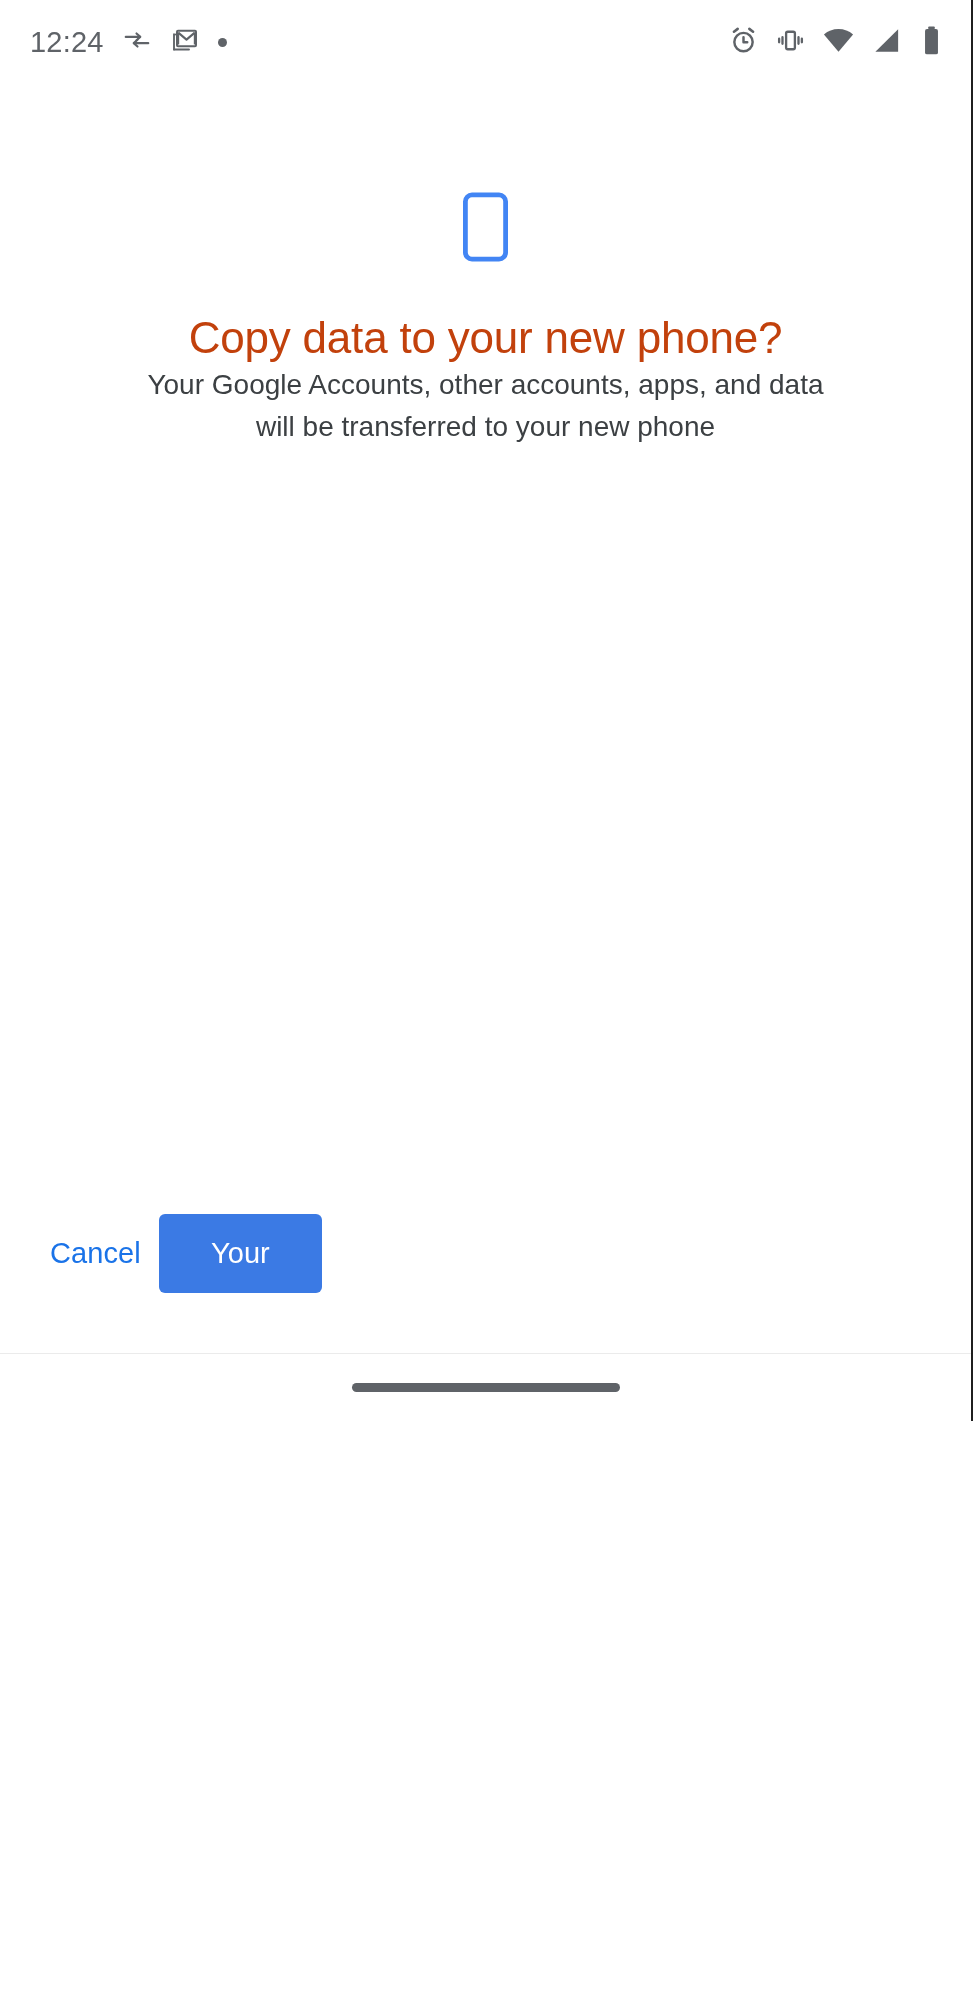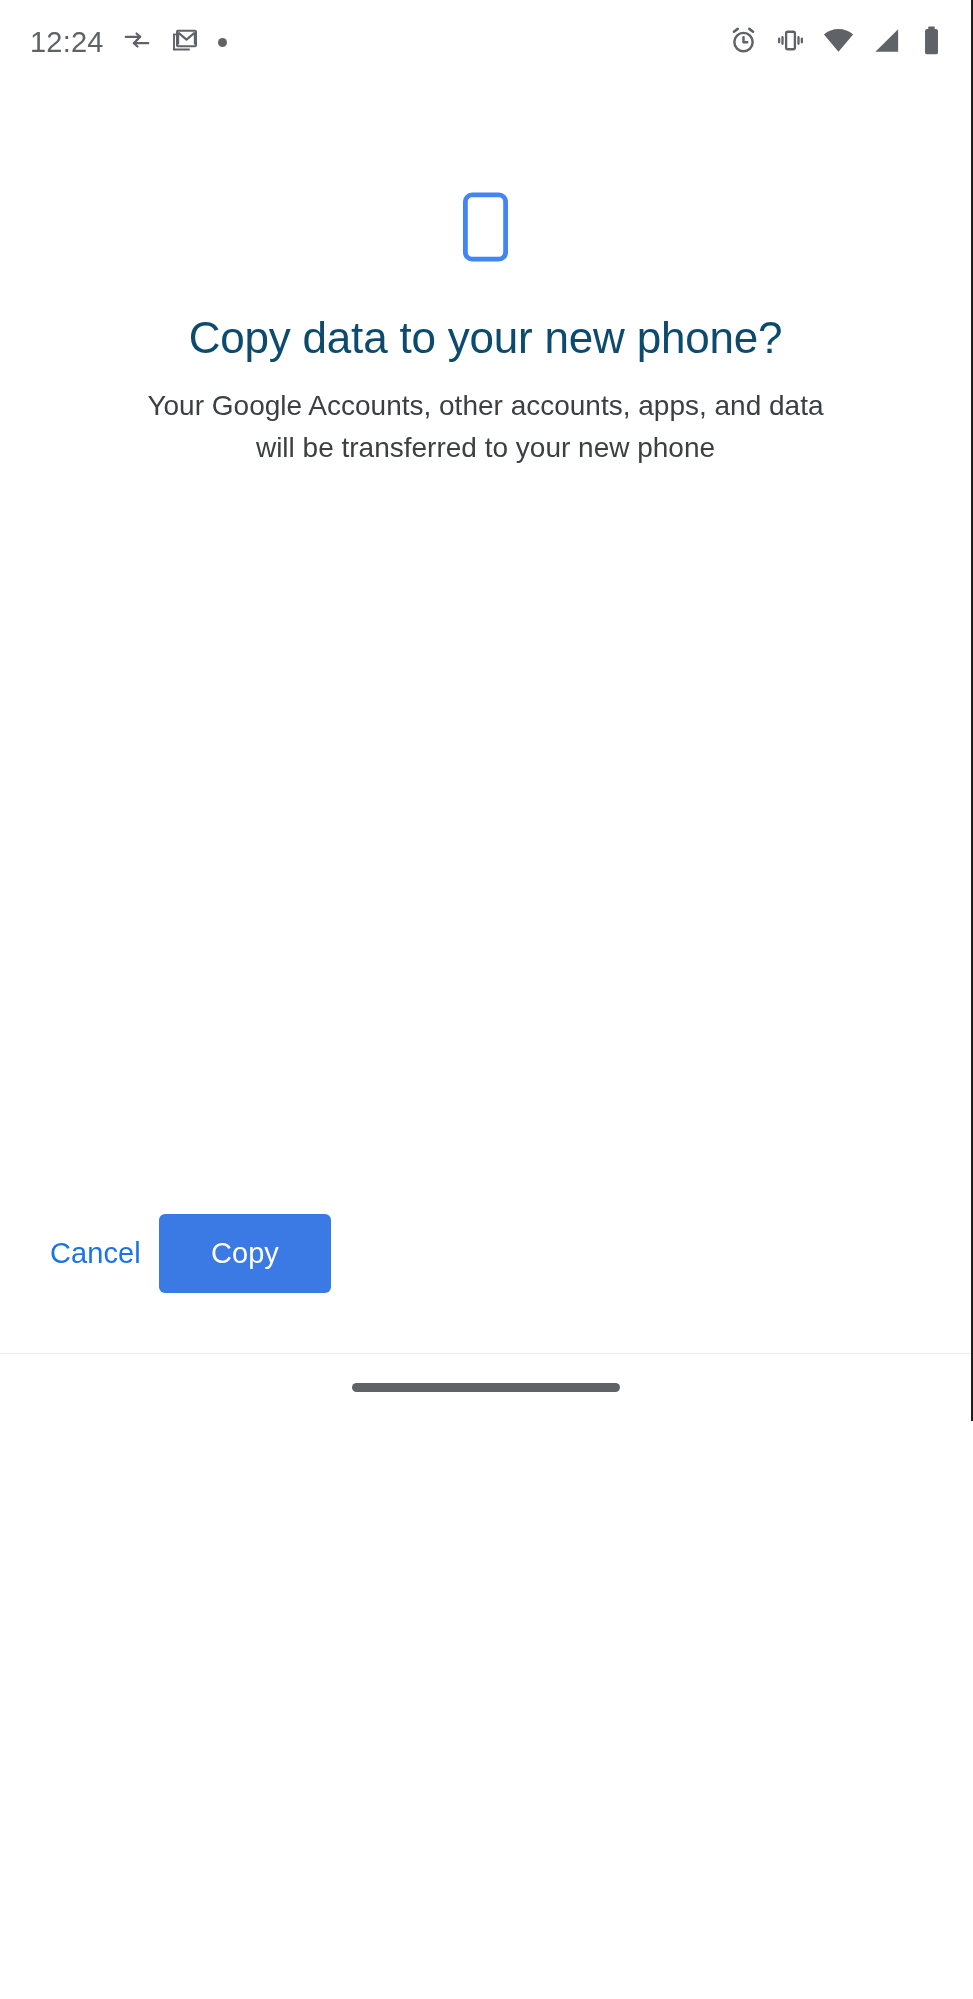--- a/index.html
+++ b/index.html
@@ -66,29 +66,28 @@
     padding: 108px 36px 0 36px;
   }
 
   .hero-icon {
     margin-bottom: 46px;
   }
 
   .page-title {
     font-size: 44px;
     font-weight: 400;
-    color: #0c4a6e;
+    color: #c2410c;
     text-align: center;
     line-height: 1.18;
     letter-spacing: -0.2px;
     padding: 0 10px;
   }
 
   .page-subtitle {
-    margin-top: 21px;
     font-size: 28px;
     font-weight: 400;
     color: #3c4043;
     text-align: center;
     line-height: 1.5;
     max-width: 700px;
   }
 
   .spacer { flex: 1 1 auto; }
 
@@ -225,20 +224,20 @@
 
     <h1 class="page-title">Copy data to your new phone?</h1>
 
     <p class="page-subtitle">Your Google Accounts, other accounts, apps, and data will be transferred to your new phone</p>
 
     <div class="spacer"></div>
   </div>
 
   <div class="action-bar">
     <button class="btn-text">Cancel</button>
-    <button class="btn-filled">Copy</button>
+    <button class="btn-filled">Your</button>
   </div>
 
   <div class="nav-bar">
     <div class="gesture-pill"></div>
   </div>
 
 </div>
 
 </body></html>

